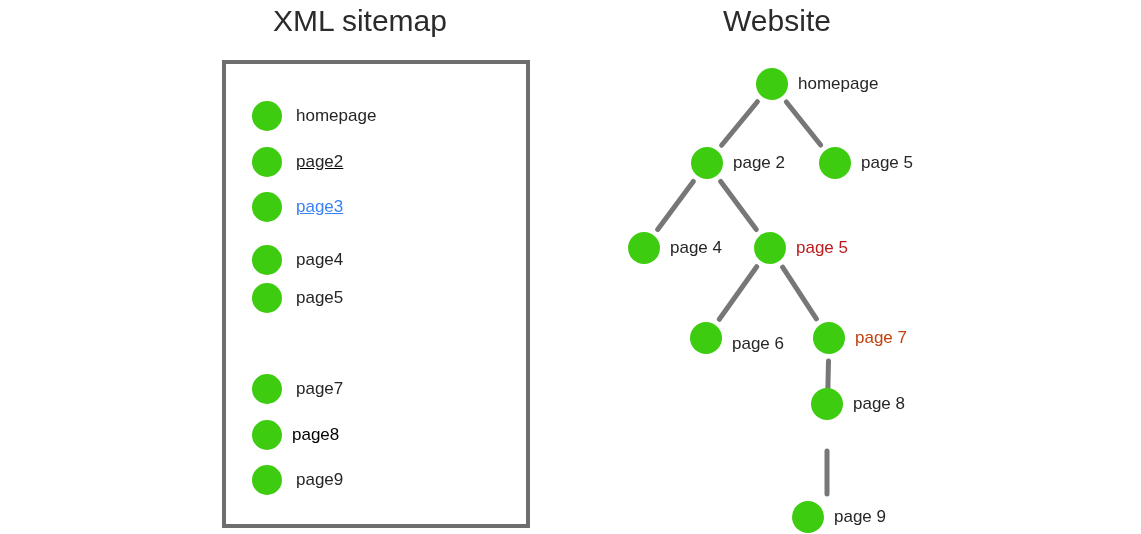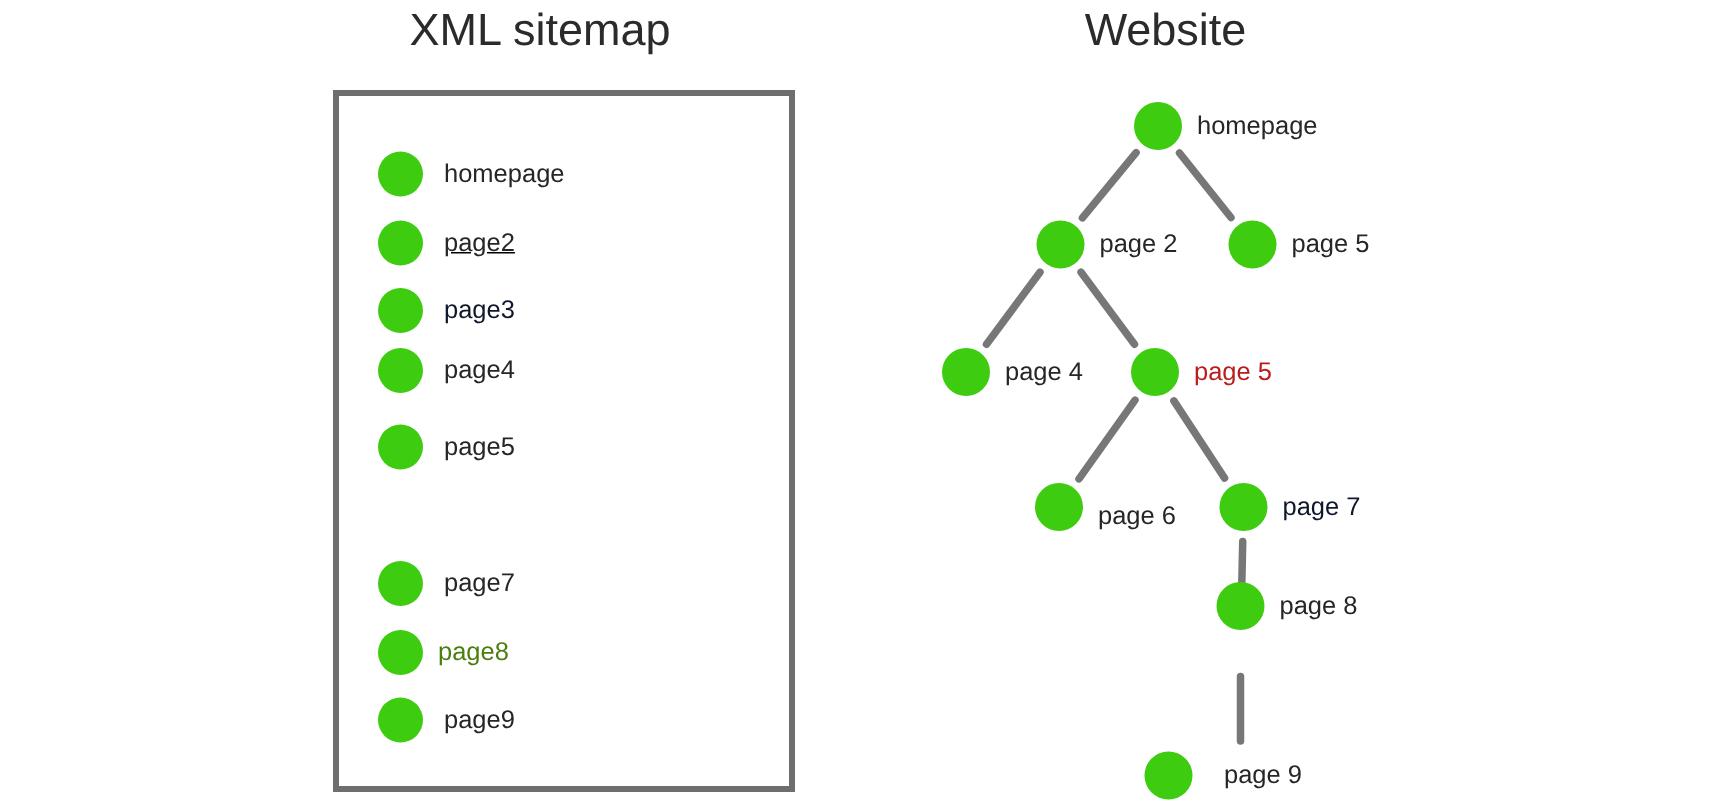--- a/index.html
+++ b/index.html
@@ -123,37 +123,37 @@
       <div class="list-item" style="top: 41px;">
         <span class="list-dot" style="background: rgb(62, 204, 17);"></span>
         <span class="list-label" style="color: rgb(38, 38, 38);">homepage</span>
       </div>
       <div class="list-item" style="top: 86.5px; text-decoration: underline;">
         <span class="list-dot" style="background: rgb(62, 204, 17);"></span>
         <span class="list-label" style="color: rgb(38, 38, 38);">page2</span>
       </div>
       <div class="list-item" style="top: 132px;">
         <span class="list-dot" style="background: rgb(62, 204, 17);"></span>
-        <span class="list-label" style="color: #0f172a;">page3</span>
-      </div>
-      <div class="list-item" style="top: 172px;">
+        <span class="list-label" style="color: #3b82f6; text-decoration: underline;">page3</span>
+      </div>
+      <div class="list-item" style="top: 185px;">
         <span class="list-dot" style="background: rgb(62, 204, 17);"></span>
         <span class="list-label" style="color: rgb(38, 38, 38);">page4</span>
       </div>
       <div class="list-item" style="top: 223px;">
         <span class="list-dot" style="background: rgb(62, 204, 17);"></span>
         <span class="list-label" style="color: rgb(38, 38, 38);">page5</span>
       </div>
       <div class="list-item" style="top: 314px;">
         <span class="list-dot" style="background: rgb(62, 204, 17);"></span>
         <span class="list-label" style="color: rgb(38, 38, 38);">page7</span>
       </div>
       <div class="list-item" style="top: 359.5px;">
         <span class="list-dot" style="background: rgb(62, 204, 17);"></span>
-        <span class="list-label" style="color: #4d7c0f; margin-left: 10px;">page8</span>
+        <span class="list-label" style="color: #000000; margin-left: 10px;">page8</span>
       </div>
       <div class="list-item" style="top: 405px;">
         <span class="list-dot" style="background: rgb(62, 204, 17);"></span>
         <span class="list-label" style="color: rgb(38, 38, 38);">page9</span>
       </div>
     </div>
 
   <div class="panel-title" id="title-website">Website</div>
 
   <div id="tree">
@@ -186,25 +186,25 @@
       <div class="tree-node" style="left: 770px; top: 248px;">
         <span class="node-dot" style="background: rgb(62, 204, 17);"></span>
         <span class="node-label" style="color: #b91c1c; text-align: right;">page 5</span>
       </div>
       <div class="tree-node" style="left: 706px; top: 338px; align-items: flex-end;">
         <span class="node-dot" style="background: rgb(62, 204, 17);"></span>
         <span class="node-label" style="color: rgb(38, 38, 38);">page 6</span>
       </div>
       <div class="tree-node" style="left: 829px; top: 338px;">
         <span class="node-dot" style="background: rgb(62, 204, 17);"></span>
-        <span class="node-label" style="color: #0f172a;">page 7</span>
+        <span class="node-label" style="color: #c2410c;">page 7</span>
       </div>
       <div class="tree-node" style="left: 827px; top: 404px;">
         <span class="node-dot" style="background: rgb(62, 204, 17);"></span>
         <span class="node-label" style="color: rgb(38, 38, 38);">page 8</span>
       </div>
-      <div class="tree-node" style="left: 779px; top: 517px; gap: 11px;">
+      <div class="tree-node" style="left: 808px; top: 517px;">
         <span class="node-dot" style="background: rgb(62, 204, 17);"></span>
         <span class="node-label" style="color: rgb(38, 38, 38);">page 9</span>
       </div>
     </div>
 
 </div>
 
 </body></html>

